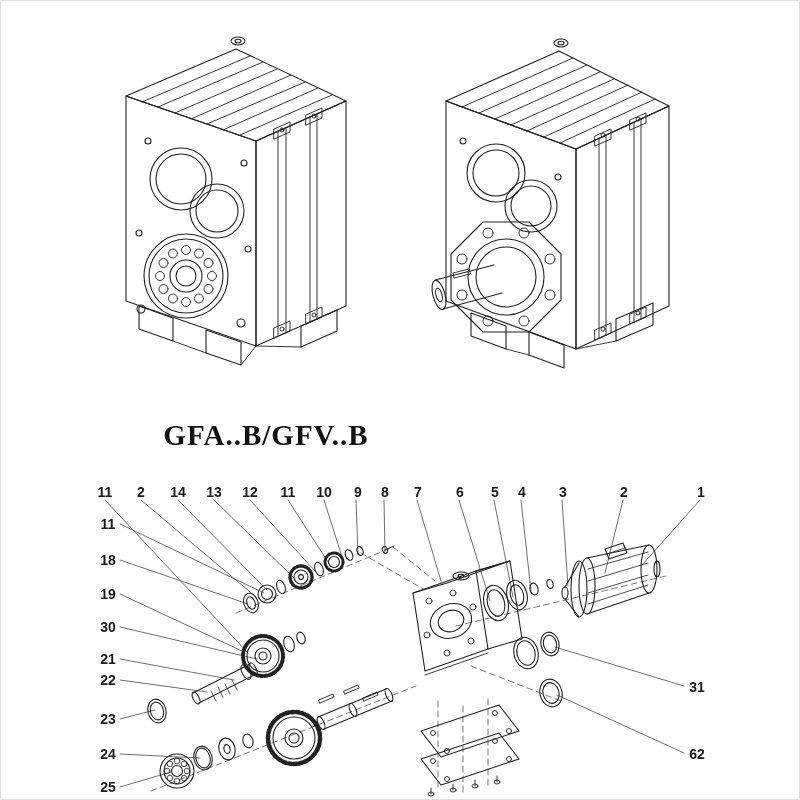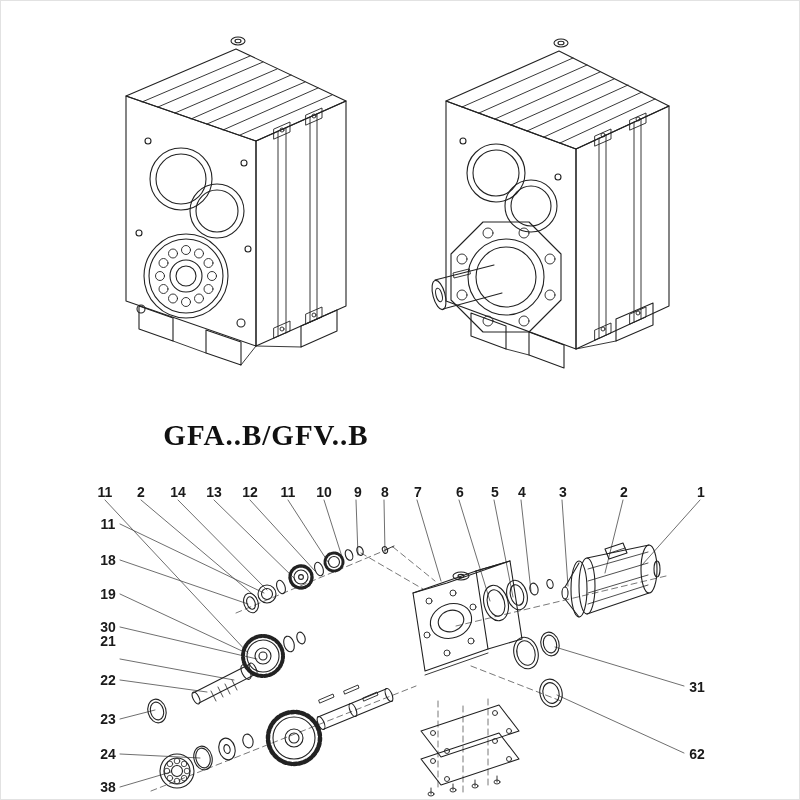--- a/index.html
+++ b/index.html
@@ -387,23 +387,23 @@
     <span class="co" style="left:482px;top:483px">5</span>
     <span class="co" style="left:509px;top:483px">4</span>
     <span class="co" style="left:550px;top:483px">3</span>
     <span class="co" style="left:611px;top:483px">2</span>
     <span class="co" style="left:688px;top:483px">1</span>
 
     <span class="co" style="left:95px;top:515px">11</span>
     <span class="co" style="left:95px;top:551px">18</span>
     <span class="co" style="left:95px;top:585px">19</span>
     <span class="co" style="left:95px;top:618px">30</span>
-    <span class="co" style="left:95px;top:632px">21</span>
+    <span class="co" style="left:95px;top:650px">21</span>
     <span class="co" style="left:95px;top:671px">22</span>
     <span class="co" style="left:95px;top:710px">23</span>
     <span class="co" style="left:95px;top:745px">24</span>
-    <span class="co" style="left:95px;top:778px">38</span>
+    <span class="co" style="left:95px;top:778px">25</span>
 
     <span class="co" style="left:684px;top:678px">31</span>
     <span class="co" style="left:684px;top:745px">62</span>
   </div>
 
 </div>
 
 </body></html>

